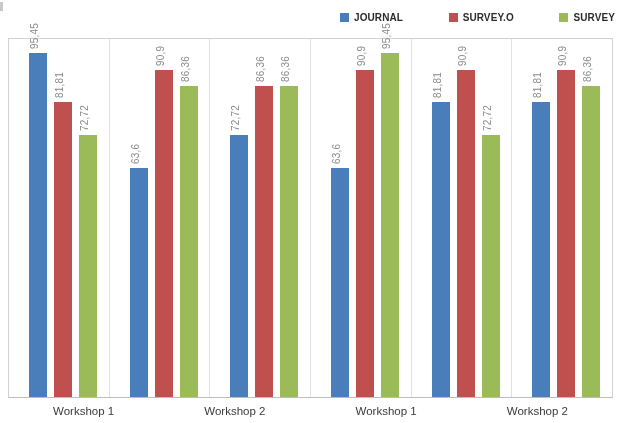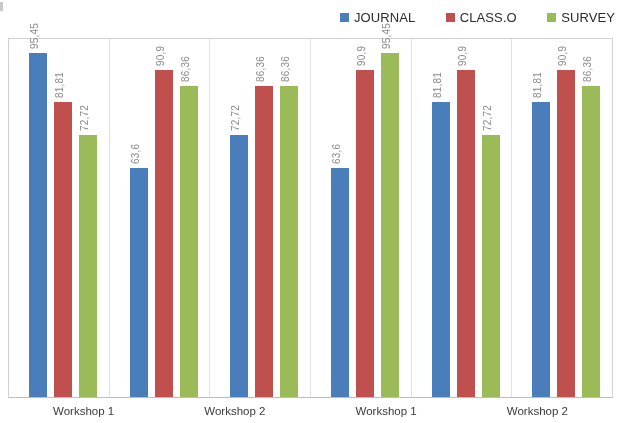--- a/index.html
+++ b/index.html
@@ -41,24 +41,24 @@
     gap: 5px;
     white-space: nowrap;
   }
   .legend-swatch {
     width: 9px;
     height: 9px;
     display: inline-block;
     flex: 0 0 auto;
   }
   .legend-label {
-    font-size: 13px;
+    font-size: 10px;
     color: #2b2b2b;
     letter-spacing: 0.1px;
-    font-weight: 400;
+    font-weight: 700;
   }
 
   
   .plot-area {
     position: absolute;
     left: 8px;
     top: 38px;
     width: 605px;
     height: 360px;
     border-left: 1px solid #d2d2d2;
@@ -157,21 +157,21 @@
 
   <div class="corner-mark"></div>
 
   <div class="legend">
     <div class="legend-item">
       <span class="legend-swatch" style="background: rgb(74, 126, 187);"></span>
       <span class="legend-label">JOURNAL</span>
     </div>
     <div class="legend-item">
       <span class="legend-swatch" style="background: rgb(192, 80, 77);"></span>
-      <span class="legend-label">CLASS.O</span>
+      <span class="legend-label">SURVEY.O</span>
     </div>
     <div class="legend-item">
       <span class="legend-swatch" style="background: rgb(155, 187, 89);"></span>
       <span class="legend-label">SURVEY</span>
     </div>
   </div>
 
   <div class="plot-area">
     <div class="groups" id="groups">
         <div class="group">

